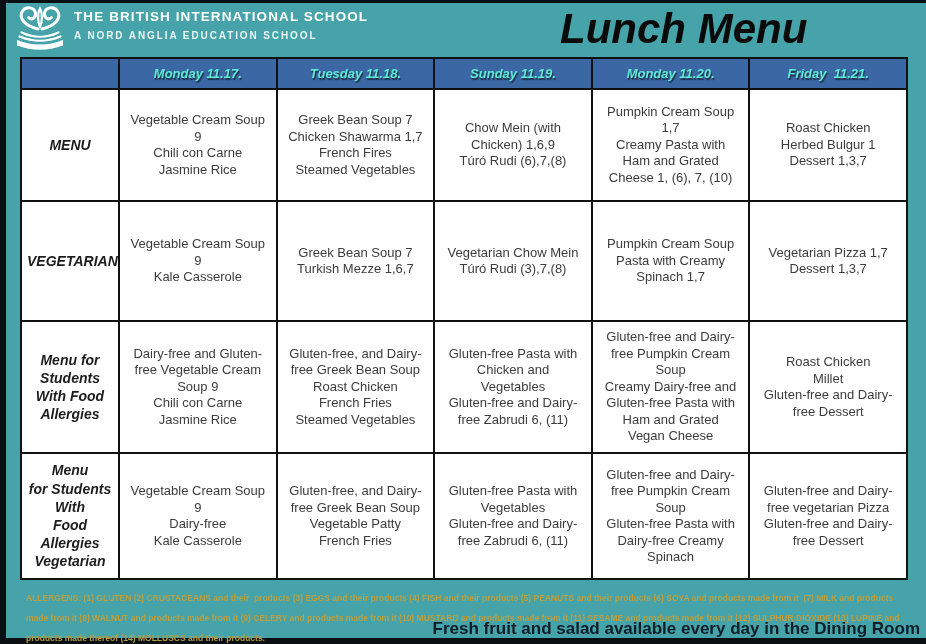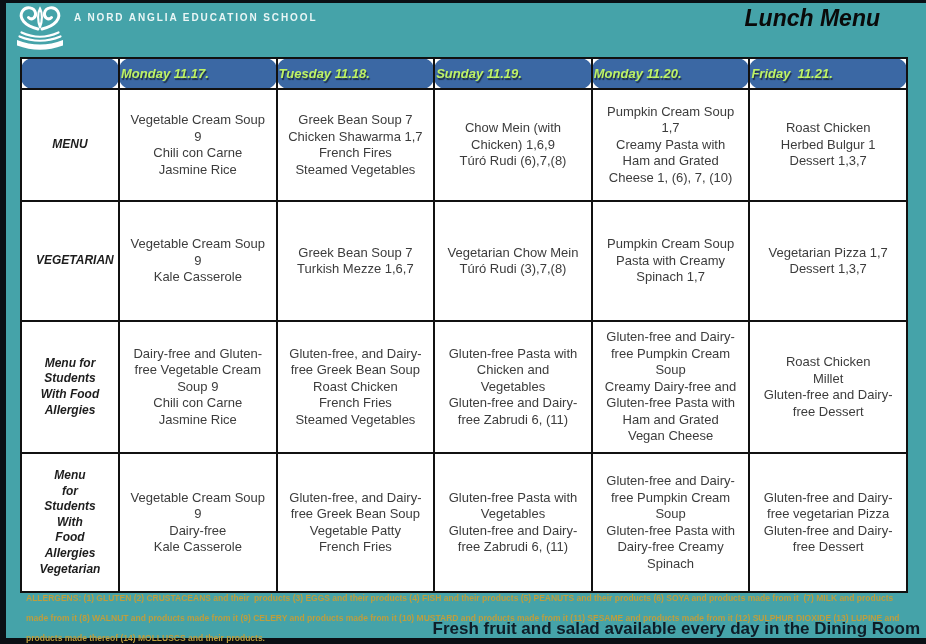--- a/index.html
+++ b/index.html
@@ -20,45 +20,44 @@
   .school-text { position: absolute; left: 74px; top: 8px; color: #ffffff; }
   .school-line1, .school-line2 {
     font-weight: bold; font-size: 13.5px; letter-spacing: 1.1px; line-height: 18px;
   }
   .school-tagline {
     font-weight: bold; font-size: 10px; letter-spacing: 1.9px; margin-top: 4px;
     color: #eaf6f6;
   }
   .page-title {
     position: absolute; left: 560px; top: 5px; width: 320px;
-    text-align: right;
-    font-style: italic; font-weight: 600; font-size: 23px; color: #0a0a0a;
+    text-align: left;
+    font-style: italic; font-weight: 600; font-size: 42px; color: #0a0a0a;
   }
 
   
   table.menu {
     position: absolute; left: 20px; top: 57px;
     width: 886px; table-layout: fixed;
     border-collapse: collapse; background: #ffffff;
   }
   table.menu col.c-label { width: 98px; }
   table.menu col.c-day   { width: 157.6px; }
   table.menu th, table.menu td { border: 2px solid #111111; }
   table.menu tr.hdr { height: 31px; }
   table.menu th {
-    background: #3b68a4; color: #bef264;
+    background: #3b68a4; color: #5eead4;
     font-weight: bold; font-style: italic; font-size: 13px;
-    text-align: left; white-space: pre;
+    text-align: center; white-space: pre;
     text-shadow: 1px 1.5px 1px rgba(10,10,10,0.6);
-    border-radius: 12px;
   }
   table.menu td.lbl {
-    font-weight: bold; font-style: italic; font-size: 12px; color: #1d1d1d;
+    font-weight: bold; font-style: italic; font-size: 14px; color: #1d1d1d;
     text-align: center; vertical-align: middle;
-    white-space: pre-line; line-height: 1.3; padding: 14px;
+    white-space: pre-line; line-height: 1.3; padding: 5px;
   }
   table.menu td.cell {
     font-size: 13px; color: #3c3c3c;
     text-align: center; vertical-align: middle;
     white-space: pre-line; line-height: 1.27; padding: 2px 3px;
   }
   tr.r1 { height: 112px; }
   tr.r2 { height: 120px; }
   tr.r3 { height: 132px; }
   tr.r4 { height: 126px; }
@@ -89,20 +88,21 @@
       <path d="M30 25 C43 22 50 14 45.5 7 C42 1.8 33.5 3.2 32.5 9 C31.7 14 36.5 16.5 39.5 13.5" stroke-width="3"></path>
       <path d="M28 23 C25.5 17 25.5 9 28 4.5 C30.5 9 30.5 17 28 23" stroke-width="2.2"></path>
       <path d="M9.5 28.5 Q28 37 46.5 28.5" stroke-width="2.2"></path>
       <path d="M7.5 32.5 Q28 41 48.5 32.5" stroke-width="2.2"></path>
     </g>
     <path d="M5 36 Q28 45 51 36 L51 41.5 Q28 50 5 41.5 Z" fill="#ffffff"></path>
   </svg>
 </div>
 
 <div class="school-text">
+  <div class="school-line1">THE BRITISH INTERNATIONAL SCHOOL</div>
   <div class="school-tagline">A NORD ANGLIA EDUCATION SCHOOL</div>
 </div>
 
 <div class="page-title">Lunch Menu</div>
 
 <table class="menu">
   <colgroup>
     <col class="c-label">
       <col class="c-day">
       <col class="c-day">

